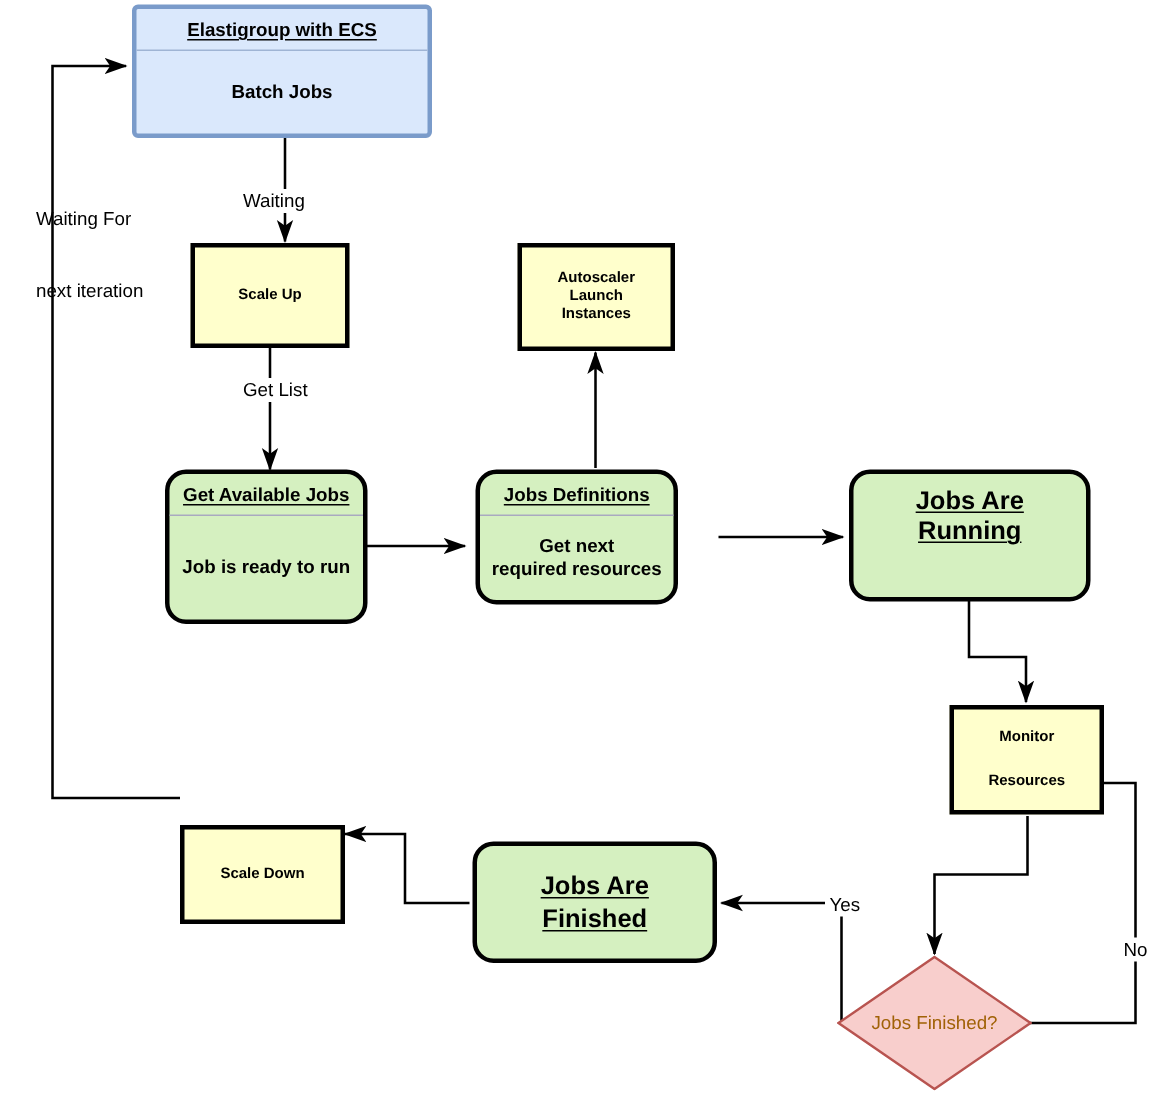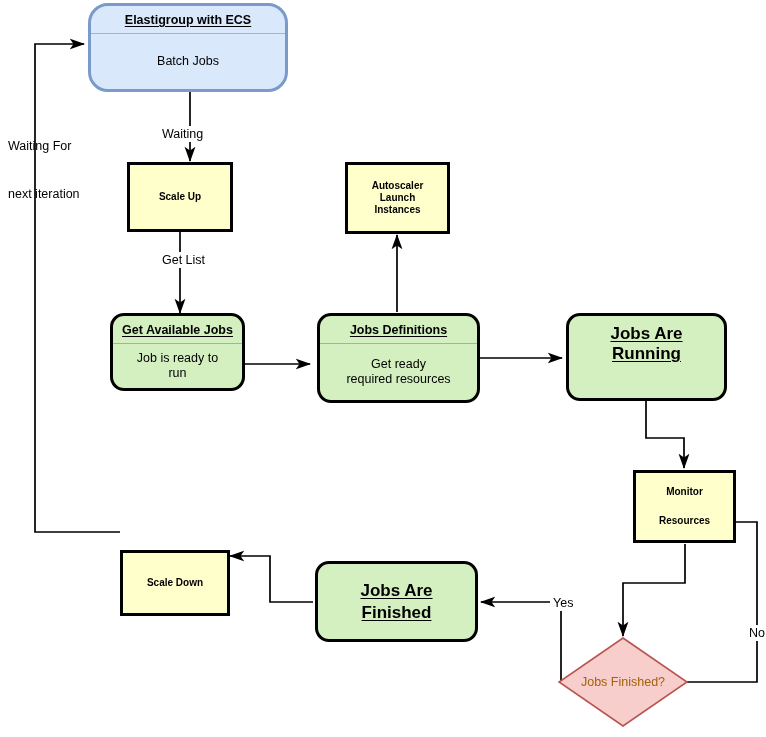--- a/index.html
+++ b/index.html
@@ -50,41 +50,41 @@
   .green {
     background: #d5f0c0;
     border: 3px solid #000000;
     border-radius: 14px;
     color: #000000;
   }
   
   .blue {
     background: #dae8fc;
     border: 3px solid #7a9bca;
-    border-radius: 20px;
+    border-radius: 4px;
     color: #000000;
   }
   .title-bar {
     font-weight: bold;
     font-size: 12.5px;
     padding: 7px 6px 6px 6px;
     text-decoration: underline;
     text-underline-offset: 2px;
   }
   .blue .title-bar { border-bottom: 1px solid #9fb4d4; }
   .green .title-bar { border-bottom: 1px solid #a9a9c0; }
   .body-text {
     flex: 1;
     display: flex;
     align-items: center;
     justify-content: center;
-    font-weight: normal;
+    font-weight: bold;
     font-size: 12.5px;
     line-height: 1.22;
-    padding: 2px 18px;
+    padding: 2px 6px;
   }
   .big-title {
     font-weight: bold;
     font-size: 17px;
     line-height: 1.2;
     text-decoration: underline;
     text-underline-offset: 2px;
     padding: 8px 6px 6px 6px;
   }
   .spacer-body {
@@ -170,29 +170,29 @@
   <div class="node proc" style="left:127px; top:162px; width:106px; height:70px;">
     <div>Scale Up</div>
   </div>
 
   <div class="node proc" style="left:345px; top:162px; width:105px; height:72px;">
     <div>Autoscaler</div>
     <div>Launch</div>
     <div>Instances</div>
   </div>
 
-  <div class="node green" style="left:110px; top:313px; width:135px; height:78px;">
+  <div class="node green" style="left:110px; top:313px; width:135px; height:103px;">
     <div class="title-bar">Get Available Jobs</div>
     <div class="body-text">Job is ready to run</div>
   </div>
 
-  <div class="node green" style="left:317px; top:313px; width:163px; height:90px;">
+  <div class="node green" style="left:317px; top:313px; width:135px; height:90px;">
     <div class="title-bar">Jobs Definitions</div>
     <div class="body-text" style="flex-direction:column;">
-      <div>Get ready</div>
+      <div>Get next</div>
       <div>required resources</div>
     </div>
   </div>
 
   <div class="node green" style="left:566px; top:313px; width:161px; height:88px;">
     <div class="big-title">
       <div>Jobs Are</div>
       <div>Running</div>
     </div>
     <div class="spacer-body"></div>
@@ -216,21 +216,21 @@
         <div>Jobs Are </div>
         <div>Finished</div>
       </div>
     </div>
   </div>
 
   <div class="node proc" style="left:120px; top:521px; width:110px; height:66px;margin-top:29px;">
     <div>Scale Down</div>
   </div>
 
-  <div class="edge-label" style="left:8px; top:105px;">
+  <div class="edge-label" style="left:24px; top:105px;">
     <div>Waiting For</div>
     <div>next iteration</div>
   </div>
 
   <div class="edge-label" style="left:159px; top:126px; background:#ffffff; padding:0 3px;">Waiting</div>
 
   <div class="edge-label" style="left:159px; top:252px; background:#ffffff; padding:0 3px;">Get List</div>
 
   <div class="edge-label" style="left:550px; top:595px; background:#ffffff; padding:0 3px;">Yes</div>
 

